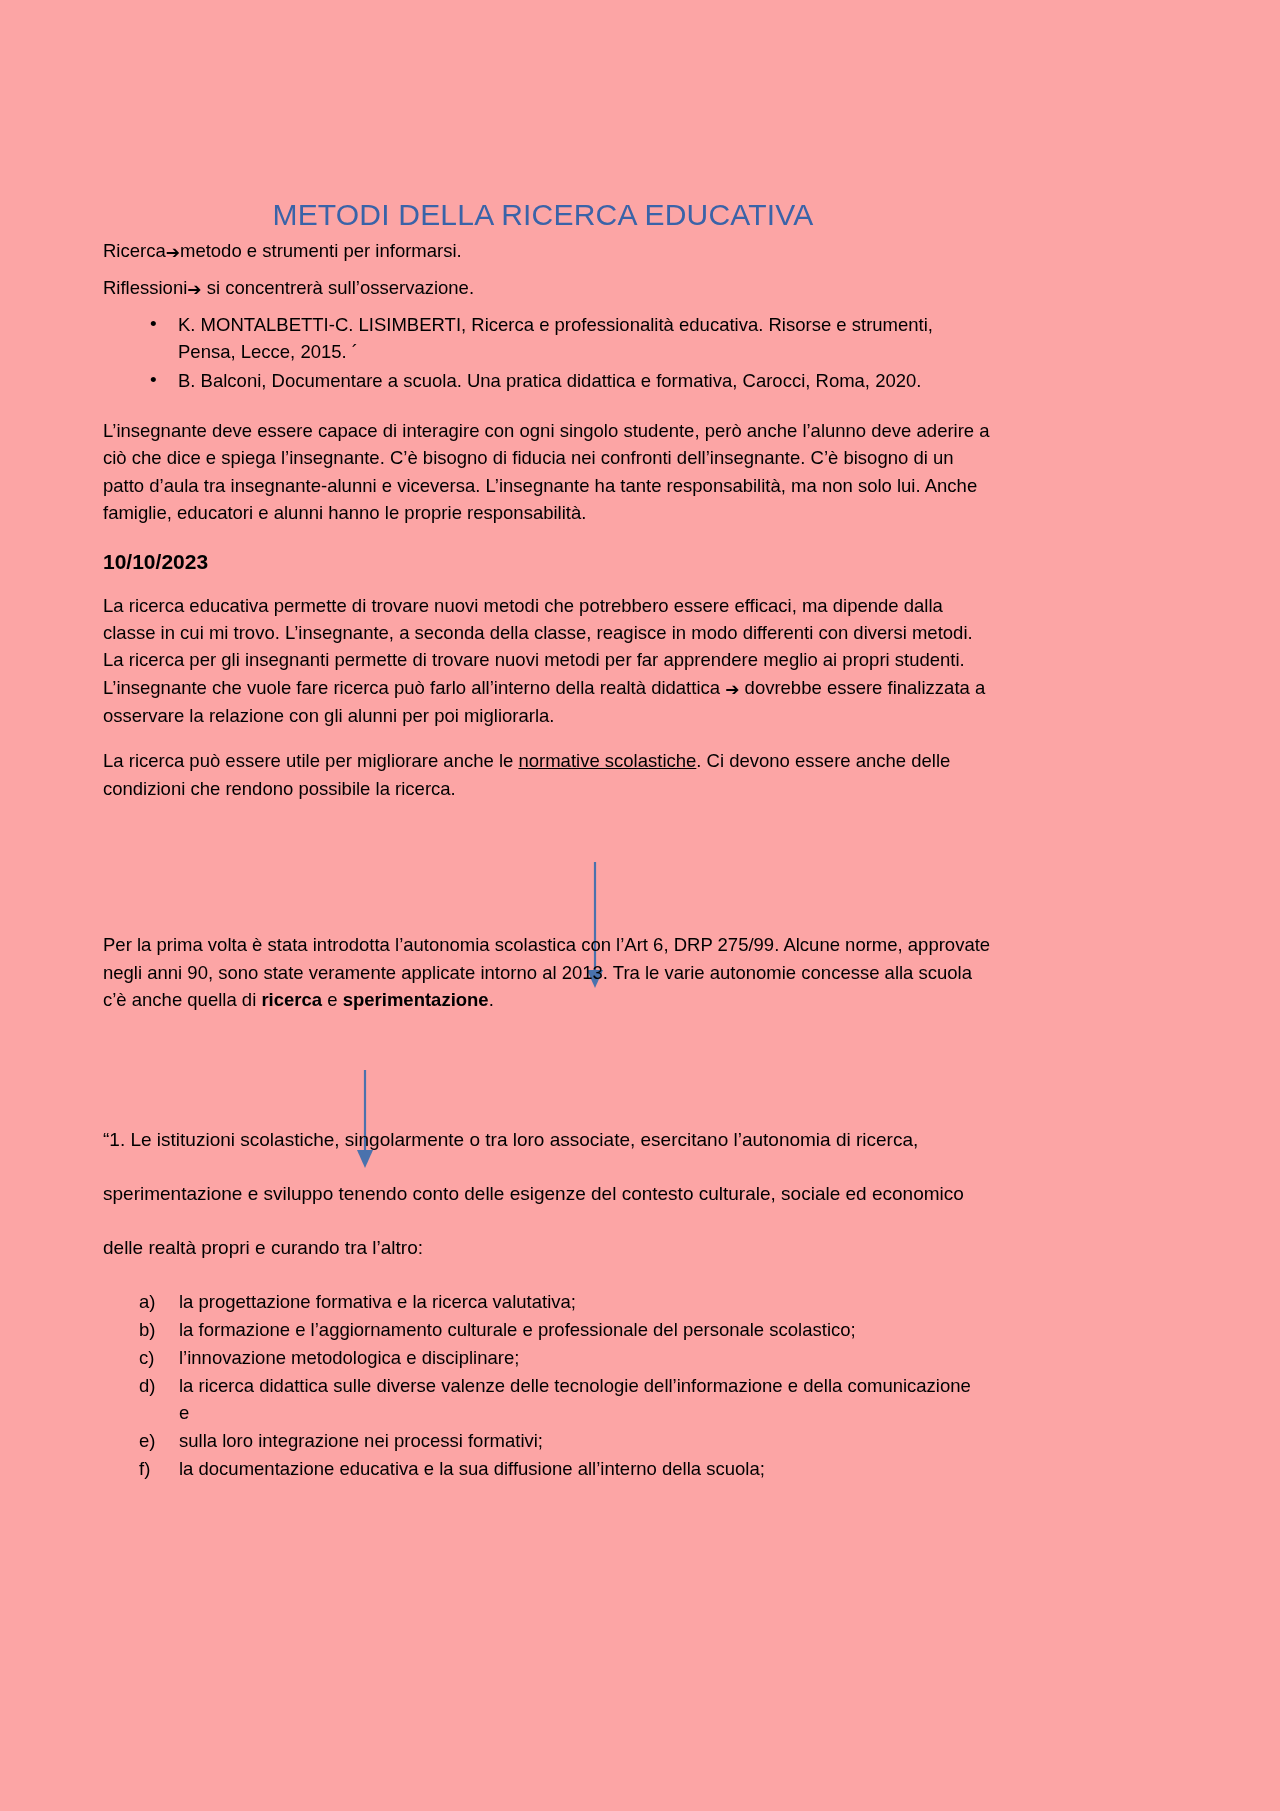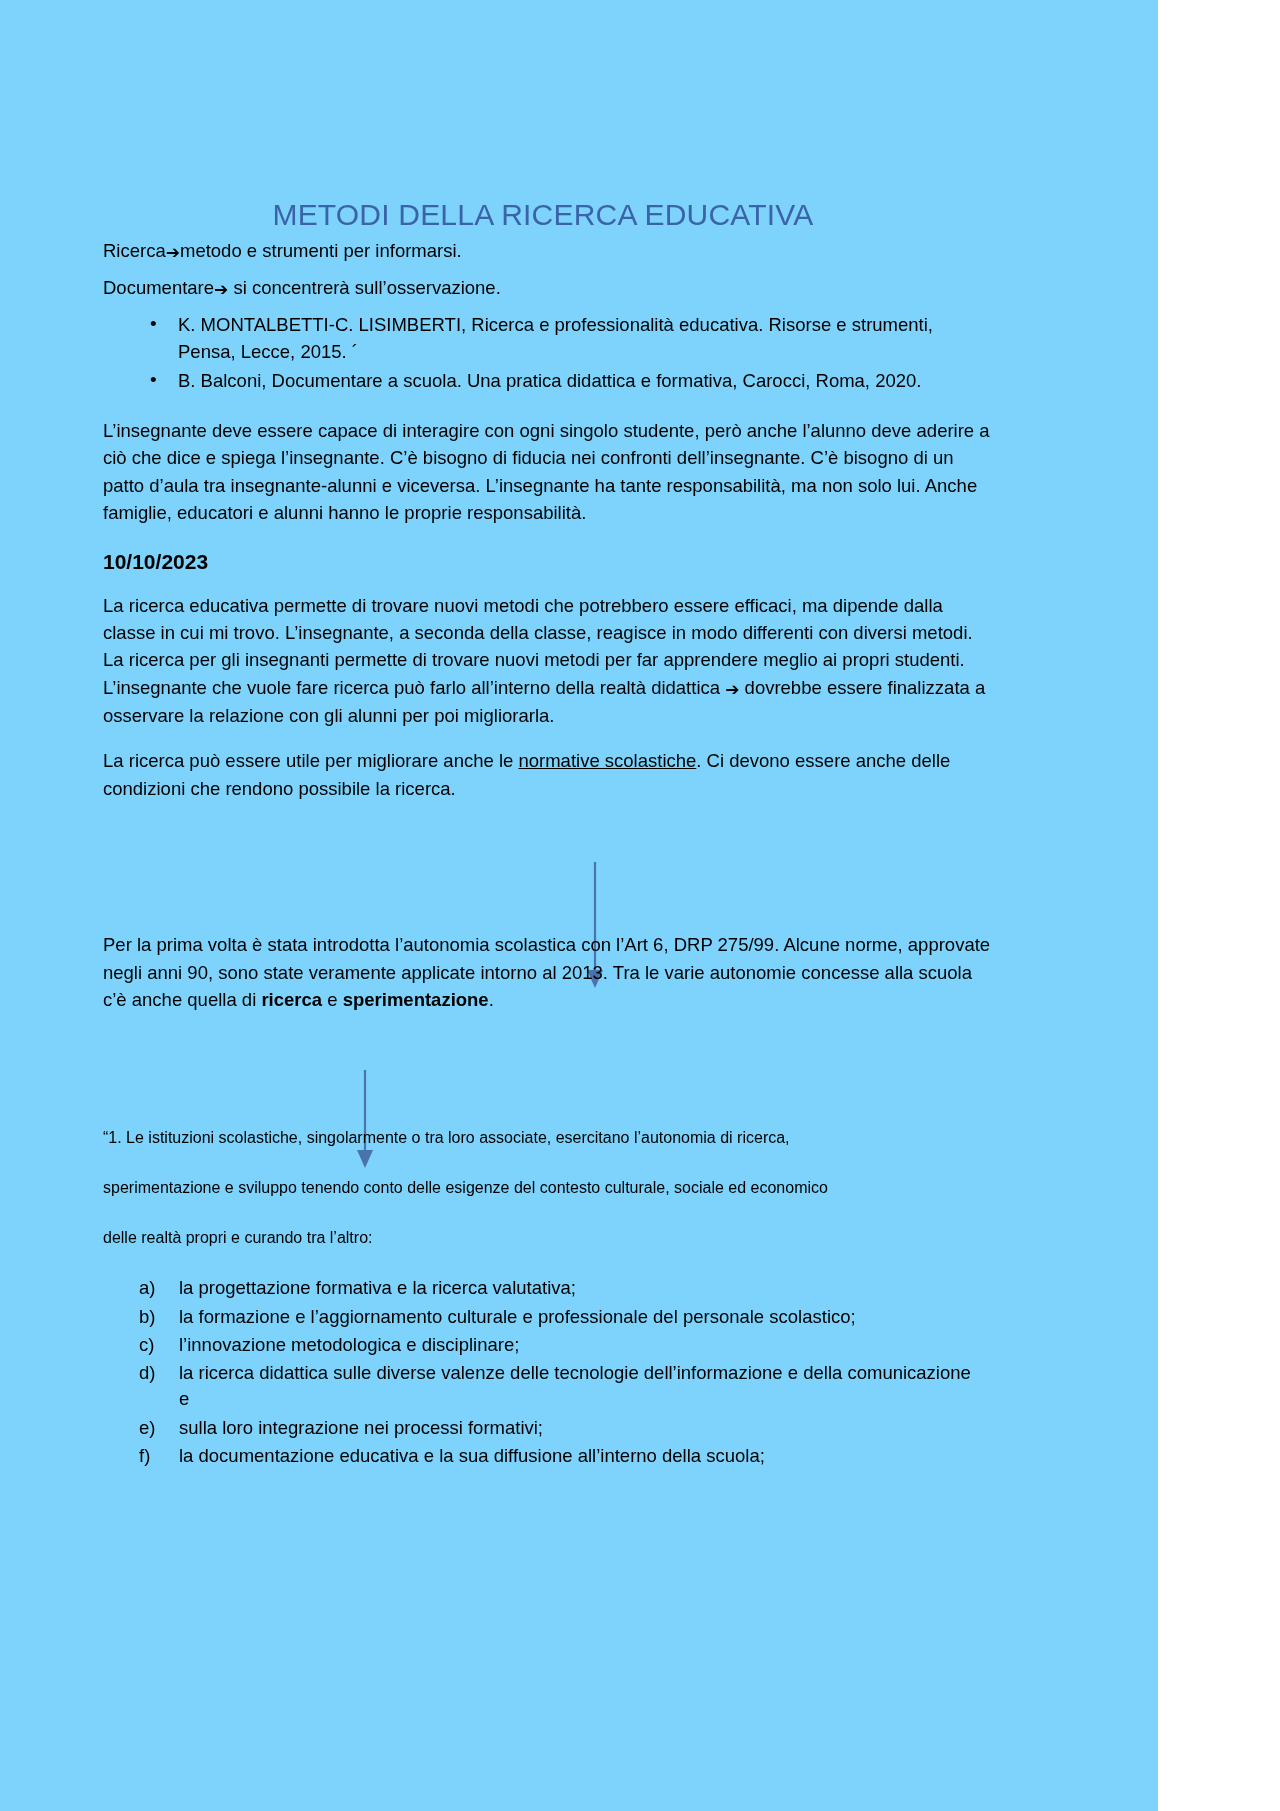--- a/index.html
+++ b/index.html
@@ -6,23 +6,23 @@
     margin: 0;
     padding: 0;
     background: #ffffff;
   }
   body {
     font-family: "Liberation Sans", sans-serif;
     color: #000000;
   }
   .page {
     position: relative;
-    width: 1158px;
+    width: 1280px;
     height: 1811px;
-    background: #7dd3fc;
+    background: #fca5a5;
     overflow: hidden;
     box-sizing: border-box;
   }
   .content {
     position: absolute;
     left: 103px;
     top: 198px;
     width: 890px;
   }
 
@@ -79,21 +79,21 @@
     line-height: 1.3;
   }
 
   .underlined { text-decoration: underline; }
   .bold { font-weight: bold; }
 
   .spacer-arrow-1 { height: 116px; }
   .spacer-arrow-2 { height: 100px; }
 
   .quote-line {
-    font-size: 16px;
+    font-size: 19px;
     line-height: 1.48;
     margin: 0 0 26px 0;
   }
 
   ol.alpha {
     margin: 4px 16px 0 0;
     padding-left: 36px;
     list-style: none;
     counter-reset: alphaitem;
   }
@@ -129,21 +129,21 @@
     <line x1="17" y1="0" x2="17" y2="84" stroke="#4a72ad" stroke-width="2.2"></line>
     <polygon points="17,98 9,80 25,80" fill="#4a72ad"></polygon>
   </svg>
 
   <div class="content">
 
     <h1 class="doc-title">METODI DELLA RICERCA EDUCATIVA</h1>
 
     <p class="para tight"><span>Ricerca</span><span class="arrow-glyph">➔</span><span>metodo e strumenti per informarsi.</span></p>
 
-    <p class="para tight"><span>Documentare</span><span class="arrow-glyph">➔</span><span> si concentrerà sull’osservazione.</span></p>
+    <p class="para tight"><span>Riflessioni</span><span class="arrow-glyph">➔</span><span> si concentrerà sull’osservazione.</span></p>
 
 
     <ul class="bullets">
       <li>K. MONTALBETTI-C. LISIMBERTI, Ricerca e professionalità educativa. Risorse e strumenti, Pensa, Lecce, 2015. ´</li>
       <li>B. Balconi, Documentare a scuola. Una pratica didattica e formativa, Carocci, Roma, 2020.</li>
     </ul>
 
 
     <p class="para block">L’insegnante deve essere capace di interagire con ogni singolo studente, però anche l’alunno deve aderire a ciò che dice e spiega l’insegnante. C’è bisogno di fiducia nei confronti dell’insegnante. C’è bisogno di un patto d’aula tra insegnante-alunni e viceversa. L’insegnante ha tante responsabilità, ma non solo lui. Anche famiglie, educatori e alunni hanno le proprie responsabilità.</p>
 

